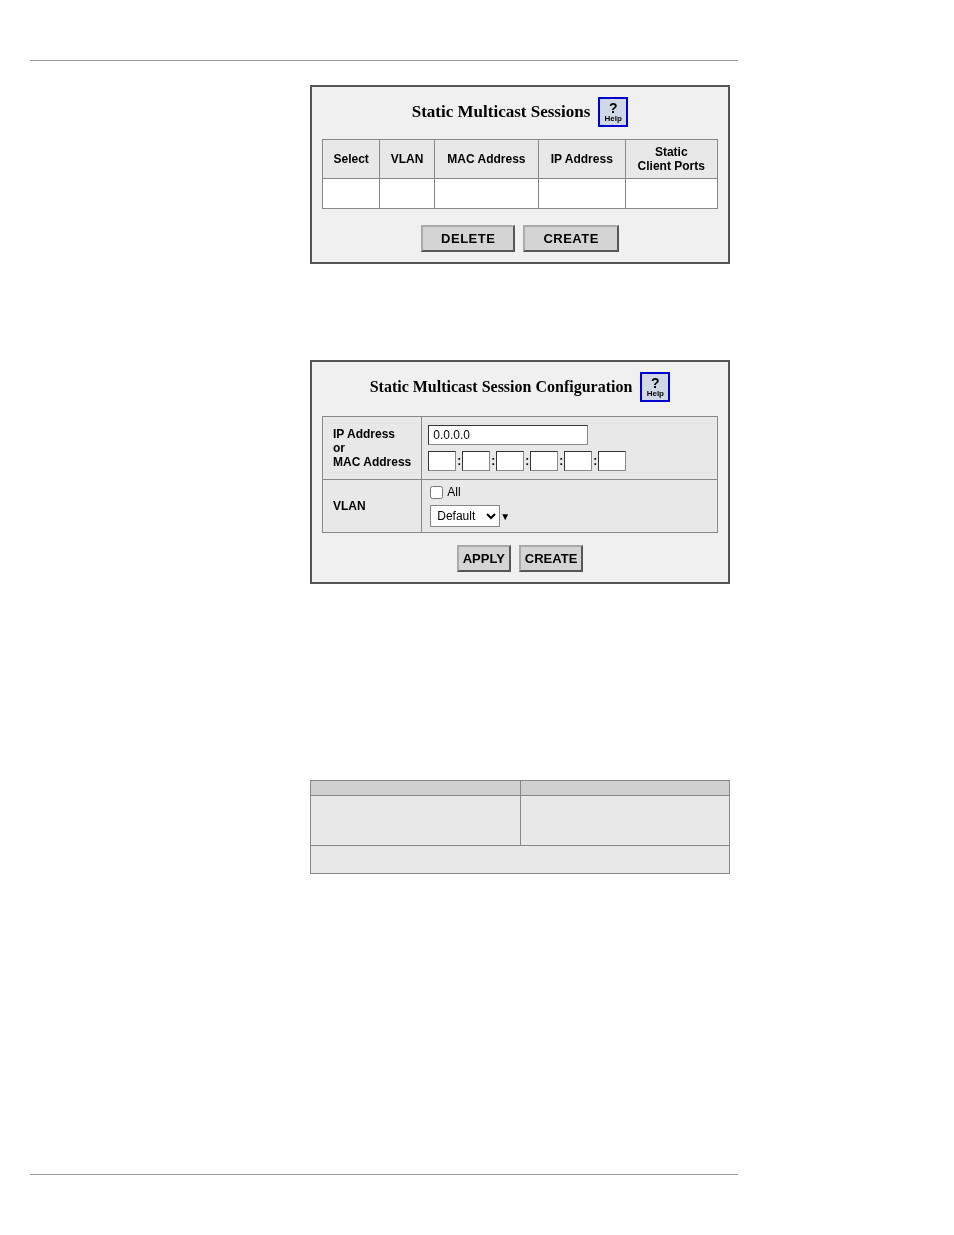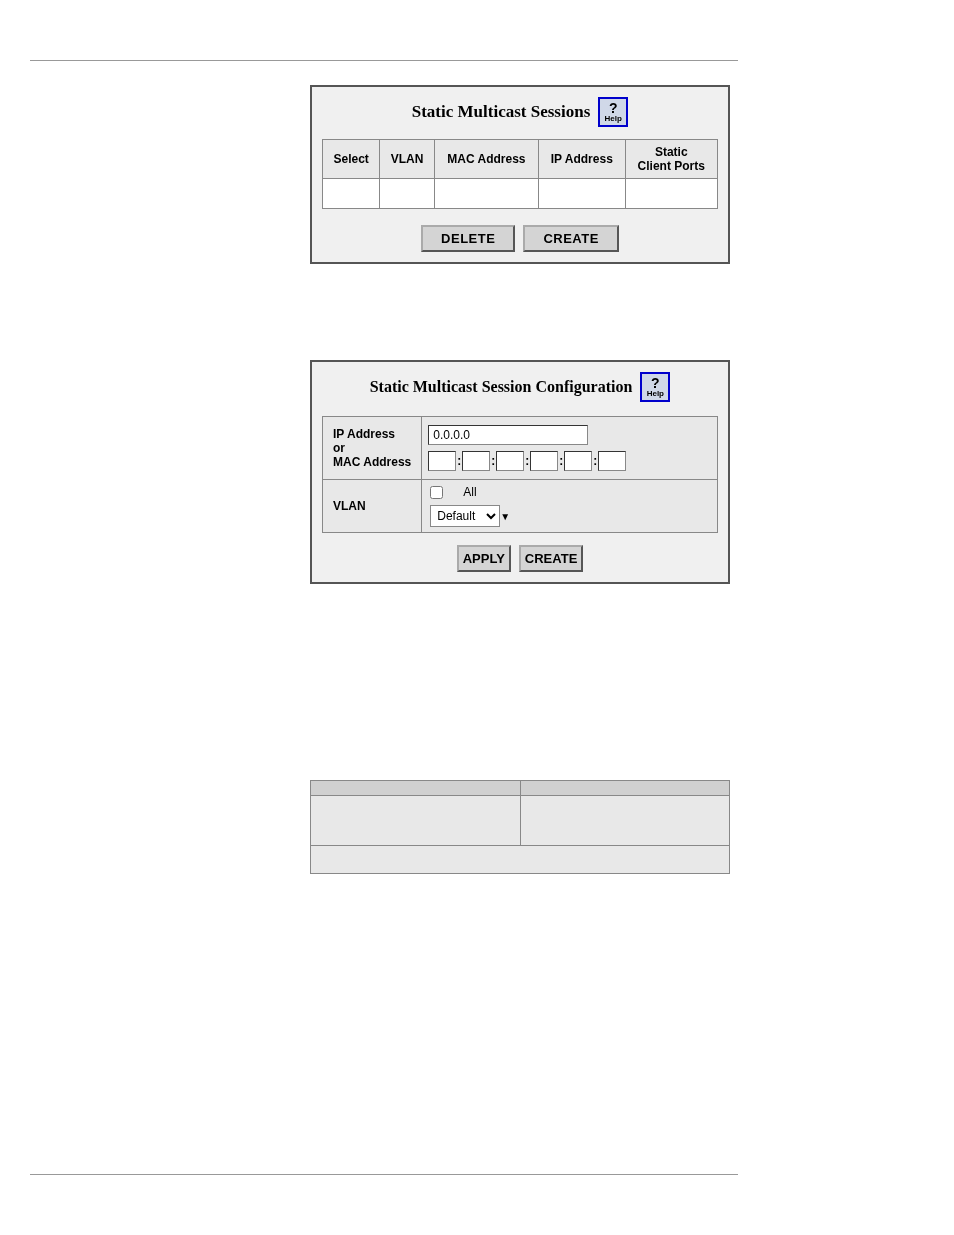--- a/index.html
+++ b/index.html
@@ -221,21 +221,21 @@
     
     .vlan-cell {
       border: 1px solid #888;
       background: #e8e8e8;
       padding: 8px 6px;
     }
 
     .vlan-all-row {
       display: flex;
       align-items: center;
-      gap: 20px;
+      gap: 4px;
       margin-bottom: 6px;
     }
 
     .vlan-checkbox {
       width: 13px;
       height: 13px;
       border: 1px solid #555;
       background: #fff;
       cursor: pointer;
     }

